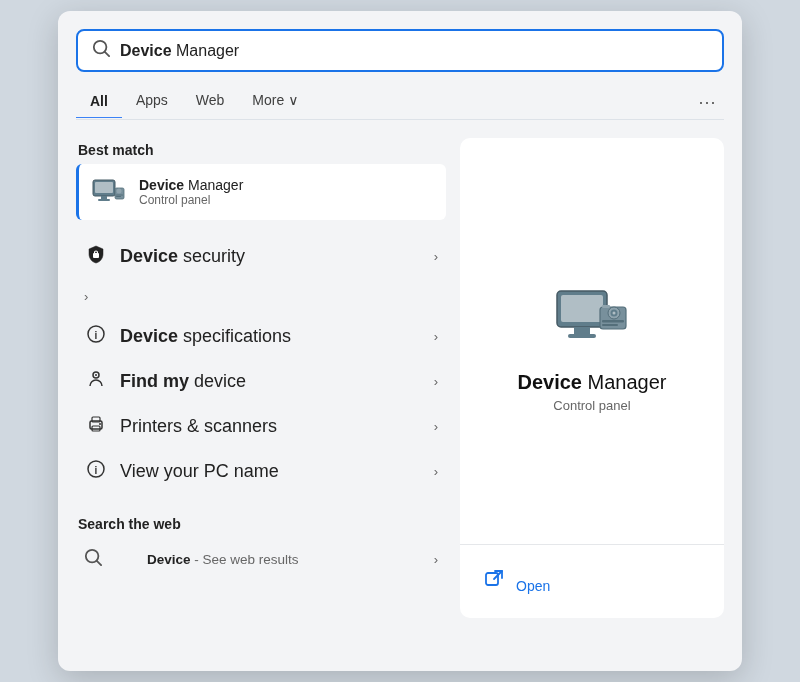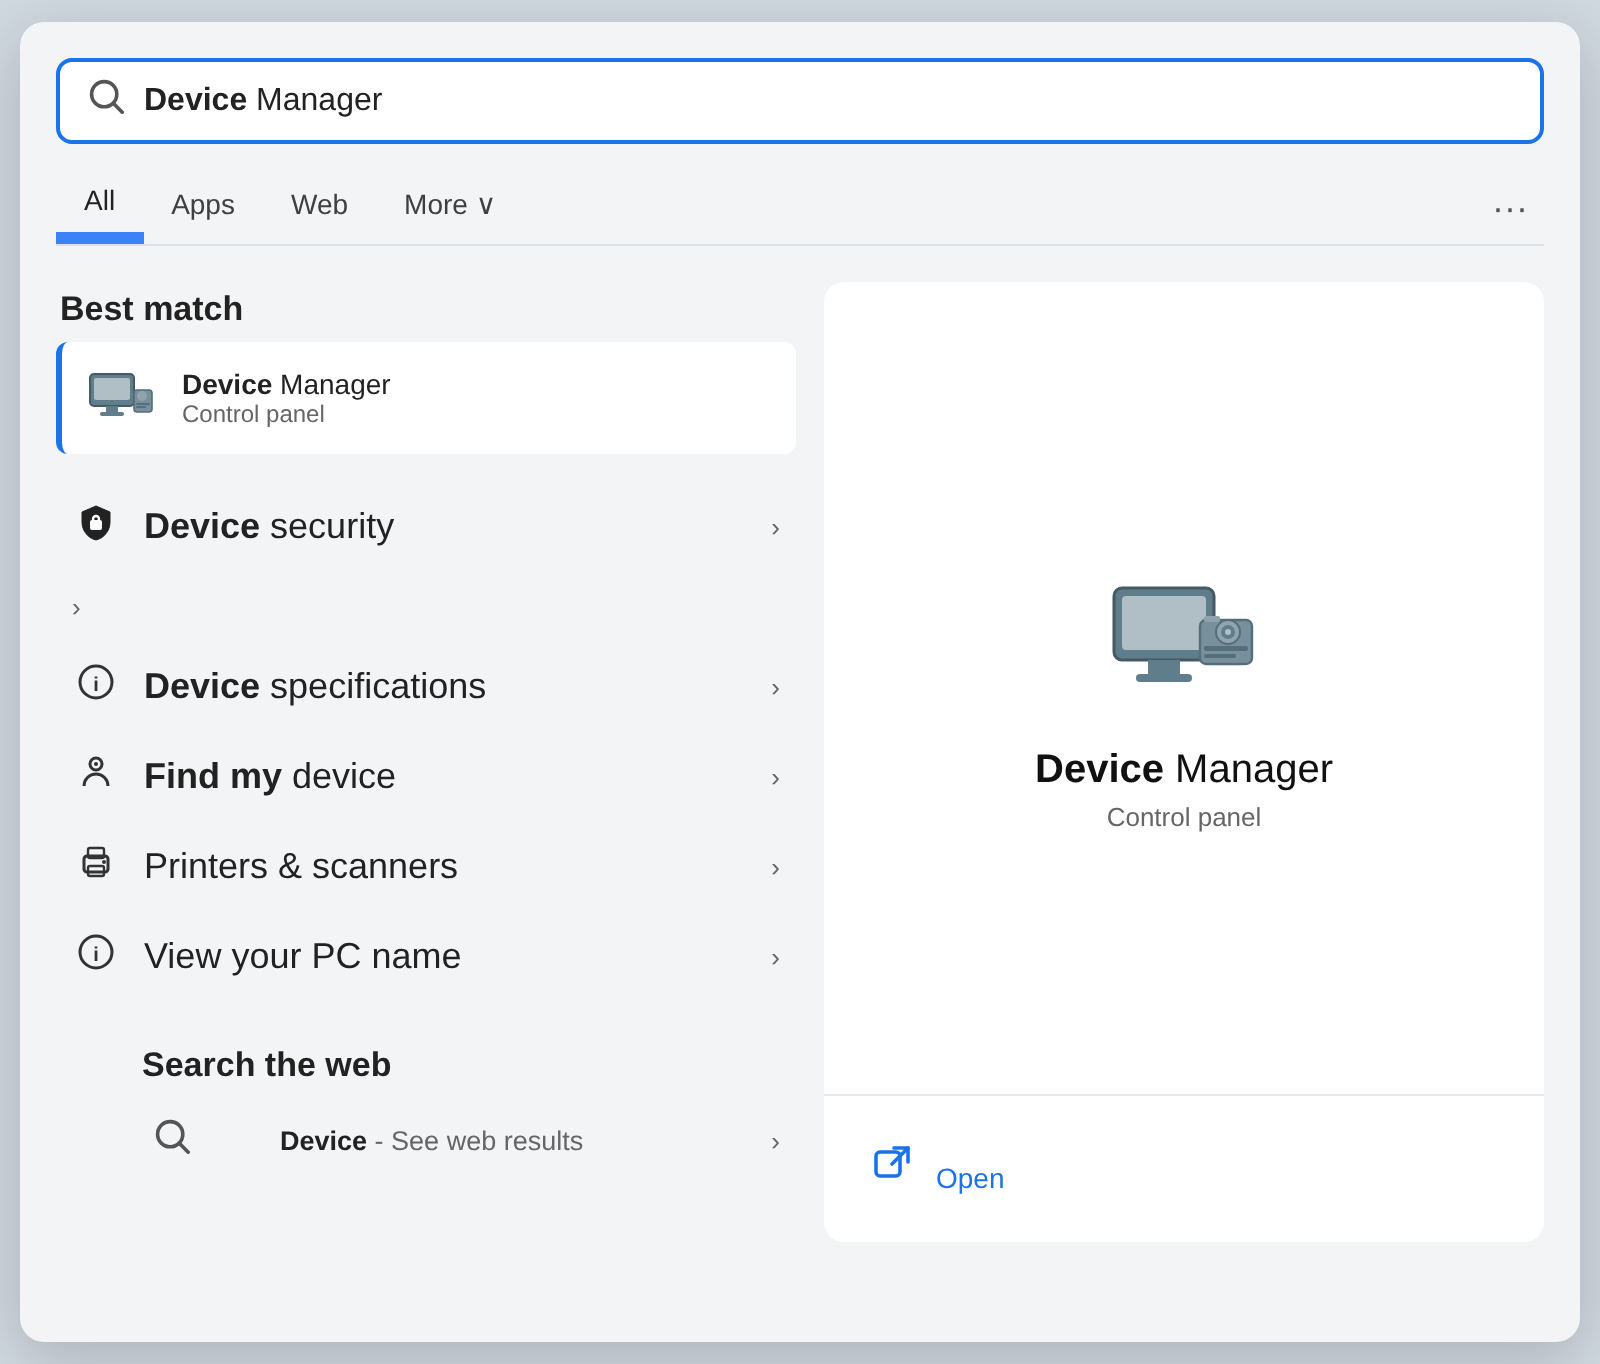--- a/index.html
+++ b/index.html
@@ -7,21 +7,21 @@
       background: #d0d8e0;
       display: flex;
       justify-content: center;
       align-items: center;
       min-height: 100vh;
       font-family: 'Segoe UI', Arial, sans-serif;
     }
     .search-window {
       background: #f3f4f6;
       border-radius: 12px;
-      width: 780px;
+      width: 684px;
       min-height: 660px;
       box-shadow: 0 8px 32px rgba(0,0,0,0.18);
       padding: 18px 18px 18px 18px;
       overflow: hidden;
     }
     .search-bar-row {
       display: flex;
       align-items: center;
       background: #fff;
       border-radius: 8px;
@@ -53,22 +53,22 @@
     .tab {
       font-size: 14px;
       color: #404040;
       padding: 6px 14px 8px 14px;
       cursor: pointer;
       border-bottom: 3px solid transparent;
       text-decoration: none;
     }
     .tab.active {
       color: #222;
-      border-bottom: 6px solid #3b82f6;
-      font-weight: 400;
+      border-bottom: 1px solid #3b82f6;
+      font-weight: 700;
     }
     .tab-more {
       display: flex;
       align-items: center;
       gap: 3px;
     }
     .tabs-ellipsis {
       margin-left: auto;
       font-size: 18px;
       color: #555;
@@ -79,21 +79,21 @@
       display: flex;
       gap: 14px;
     }
     .left-panel {
       flex: 0 0 370px;
       display: flex;
       flex-direction: column;
       gap: 0;
     }
     .section-label {
-      font-size: 17px;
+      font-size: 14px;
       font-weight: 700;
       color: #222;
       margin-bottom: 6px;
       margin-top: 4px;
       padding-left: 2px;
     }
     .best-match-item {
       display: flex;
       align-items: center;
       background: #fff;
@@ -154,21 +154,20 @@
     }
     .settings-item-label span.bold {
       font-weight: 700;
     }
     .chevron {
       color: #666;
       font-size: 13px;
     }
     .search-web-section {
       margin-top: 8px;
-      margin-left: 41px;
     }
     .web-item {
       display: flex;
       align-items: center;
       justify-content: space-between;
       padding: 10px 8px;
       border-radius: 6px;
       cursor: pointer;
       background: transparent;
     }

